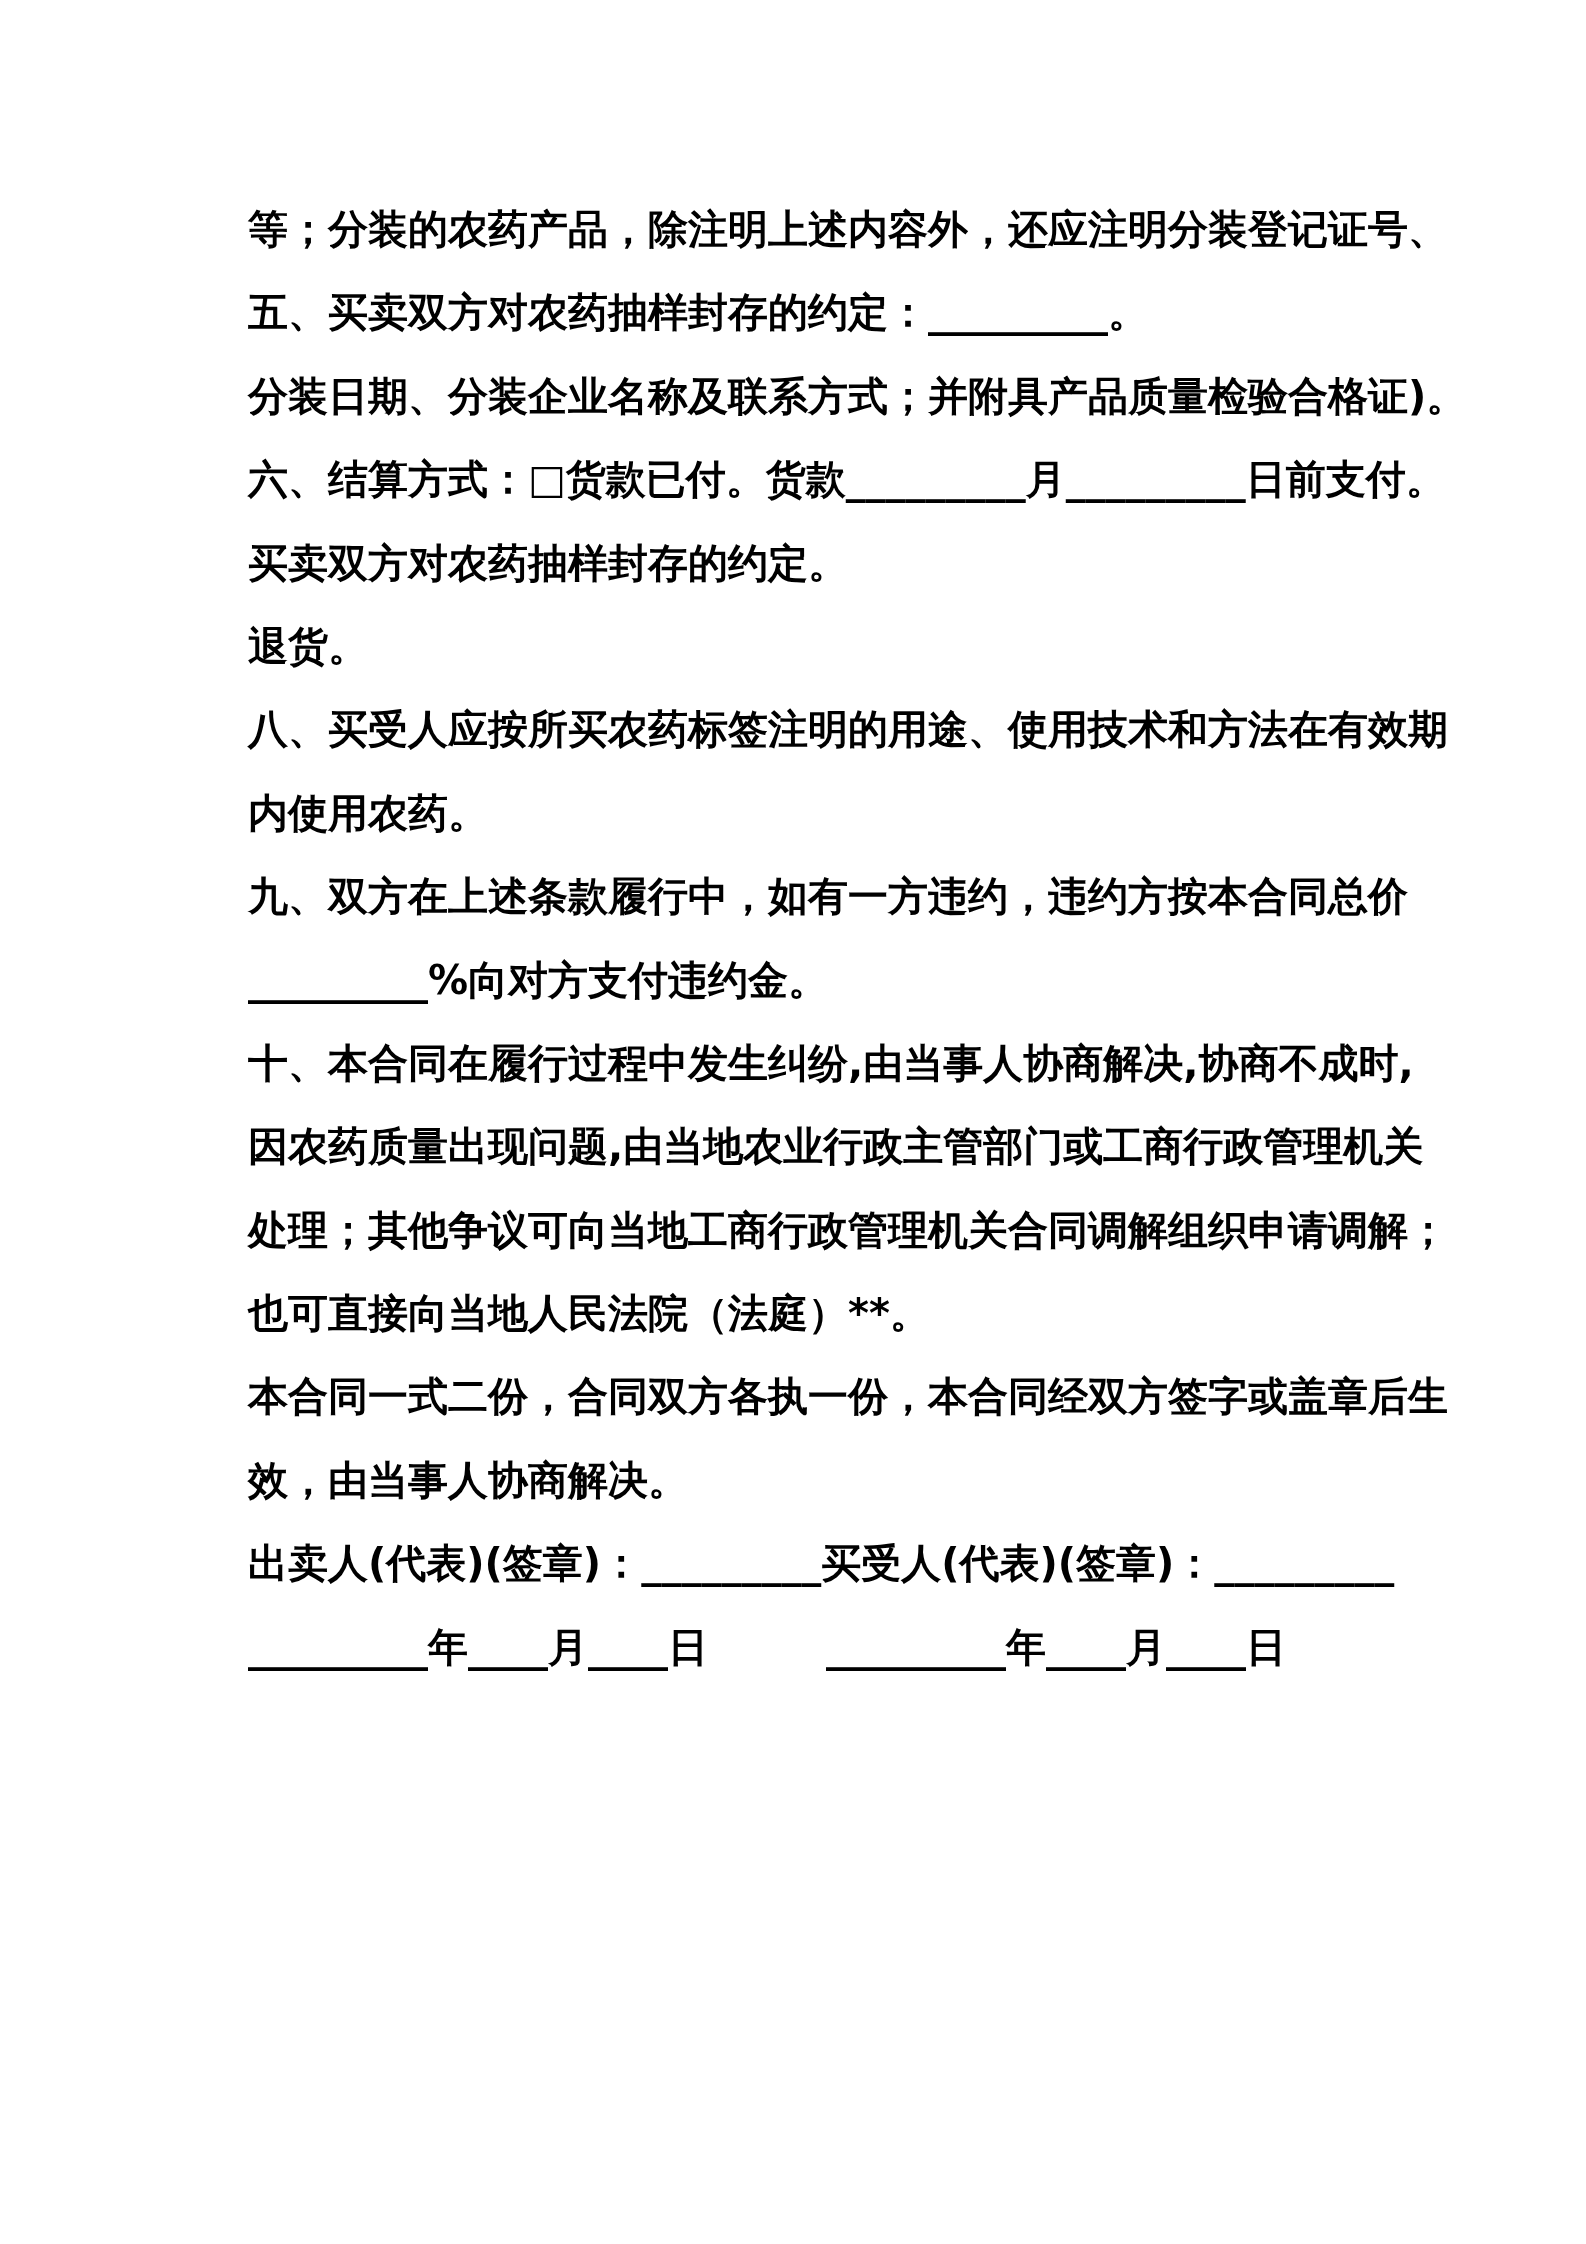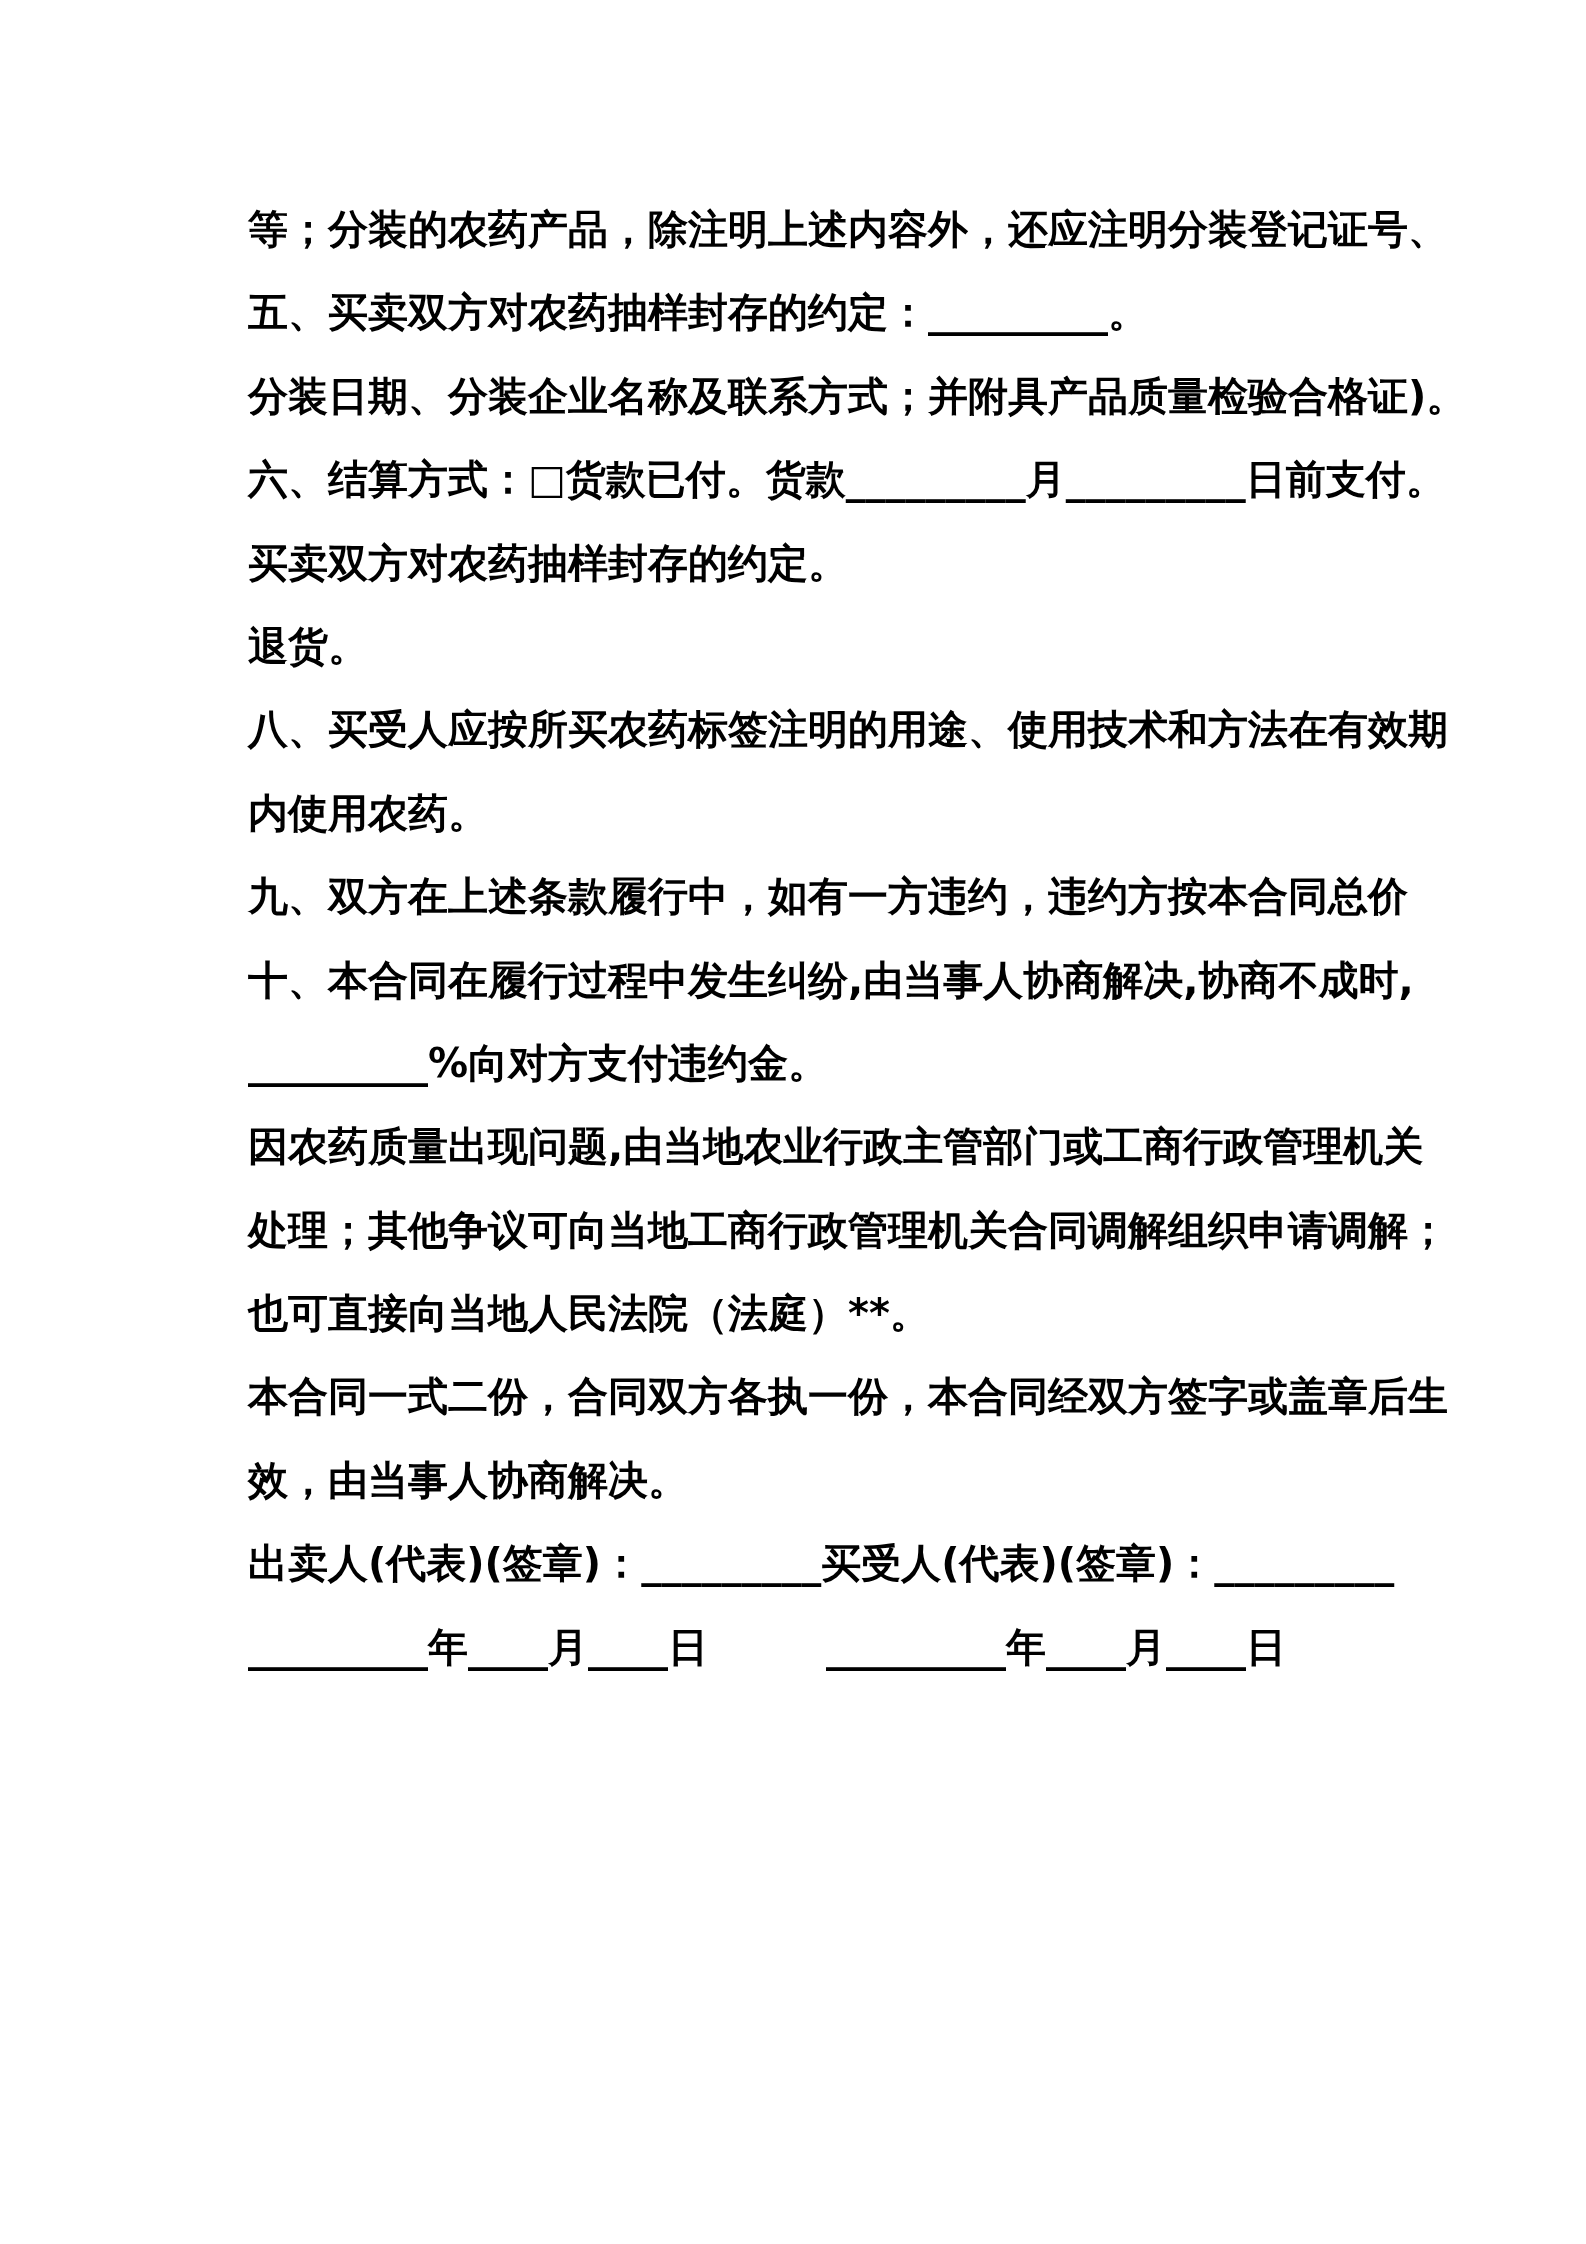--- a/index.html
+++ b/index.html
@@ -52,22 +52,22 @@
 
     <div class="line">
       <span>六、结算方式：</span><span class="checkbox-glyph">□</span><span>货款已付。货款_________月_________日前支付。</span>
     </div>
 
     <div class="line">买卖双方对农药抽样封存的约定。</div>
     <div class="line">退货。</div>
     <div class="line">八、买受人应按所买农药标签注明的用途、使用技术和方法在有效期</div>
     <div class="line">内使用农药。</div>
     <div class="line">九、双方在上述条款履行中，如有一方违约，违约方按本合同总价</div>
+    <div class="line">_________%向对方支付违约金。</div>
     <div class="line">十、本合同在履行过程中发生纠纷,由当事人协商解决,协商不成时,</div>
-    <div class="line">_________%向对方支付违约金。</div>
     <div class="line">因农药质量出现问题,由当地农业行政主管部门或工商行政管理机关</div>
     <div class="line">处理；其他争议可向当地工商行政管理机关合同调解组织申请调解；</div>
     <div class="line">也可直接向当地人民法院（法庭）**。</div>
     <div class="line">本合同一式二份，合同双方各执一份，本合同经双方签字或盖章后生</div>
     <div class="line">效，由当事人协商解决。</div>
     <div class="line">出卖人(代表)(签章)：_________买受人(代表)(签章)：_________</div>
 
     <div class="line">
       <span>_________年____月____日</span><span class="date-right">_________年____月____日</span>
     </div>

